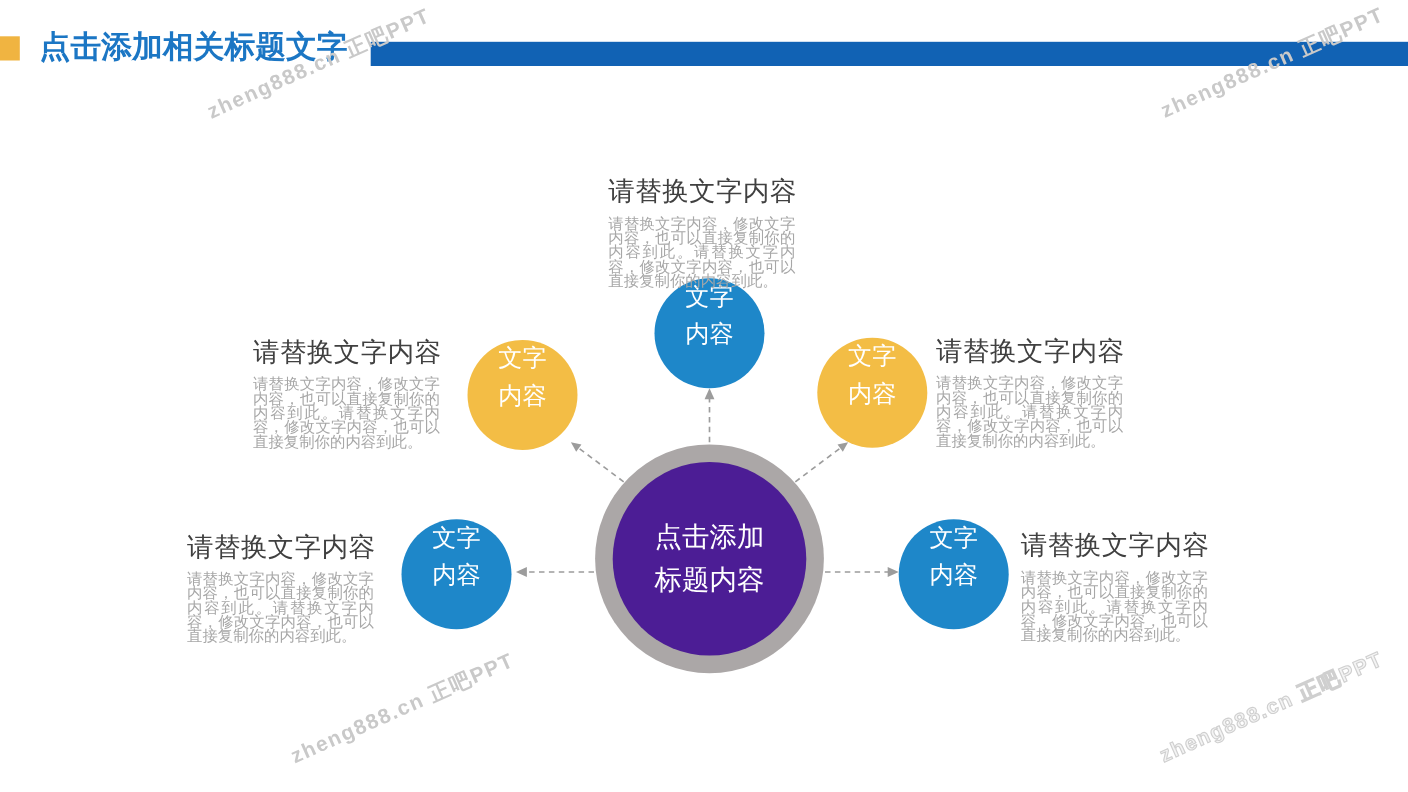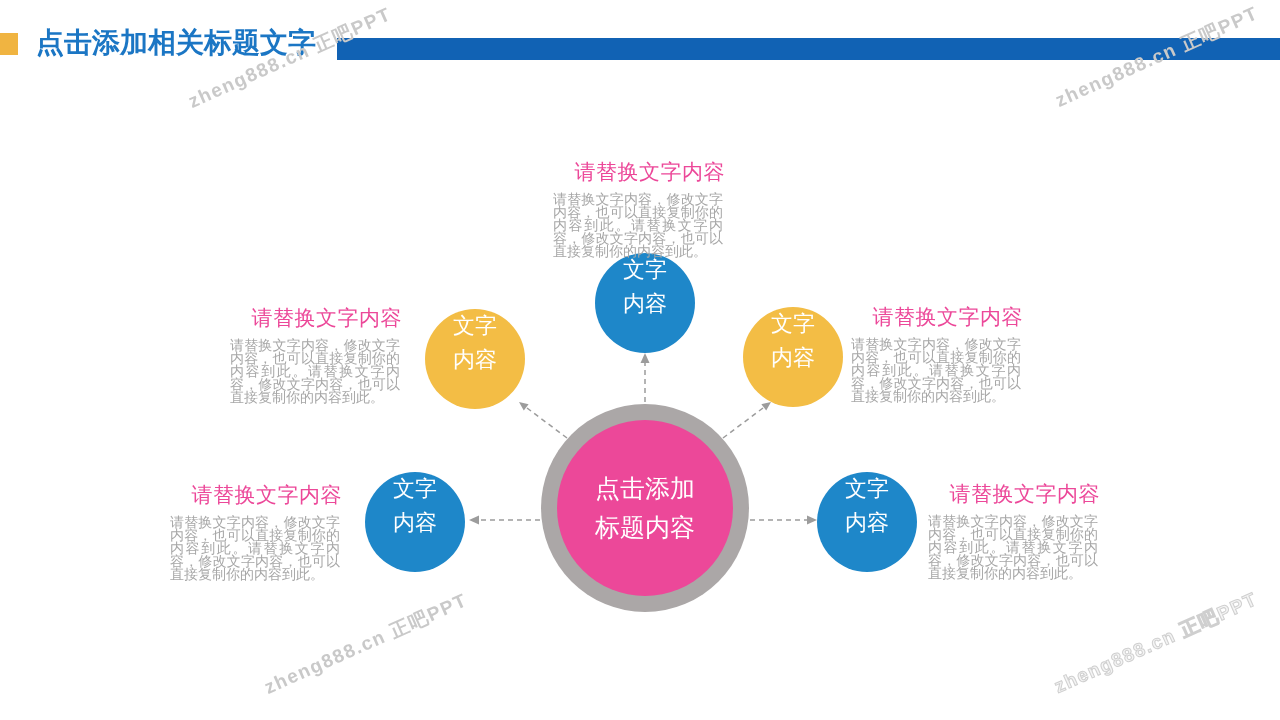--- a/index.html
+++ b/index.html
@@ -36,30 +36,30 @@
   .yellow { background:#F3BD45; }
   .sat-top          { left:595px; top:253px; }
   .sat-left-yellow  { left:425px; top:309px; }
   .sat-right-yellow { left:743px; top:307px; }
   .sat-left-blue    { left:365px; top:472px; }
   .sat-right-blue   { left:817px; top:472px; }
 
   .center-outer { left:541px; top:404px; width:208px; height:208px; background:#ABA7A7; }
   .center-inner {
     position:absolute; left:16px; top:16px; width:176px; height:176px;
-    background:#ec4899; border-radius:50%;
+    background:#4c1d95; border-radius:50%;
     display:flex; align-items:center; justify-content:center;
   }
   .center-label { width:104px; font-size:25px; line-height:1.55; color:#ffffff; text-align:center; }
 
   
   .text-block { position:absolute; width:172px; z-index:3; }
   .text-block h3 {
-    margin:0 0 7px 0; font-size:21px; font-weight:400; color:#ec4899;
-    letter-spacing:0.5px; white-space:nowrap;text-align:right;
+    margin:0 0 7px 0; font-size:24px; font-weight:400; color:#404040;
+    letter-spacing:0.5px; white-space:nowrap;
   }
   .text-block p {
     margin:0; width:170px; font-size:14px; line-height:13px; color:#A7A7A7;
     text-align:justify;
   }
   .tb-top         { left:553px; top:158px; }
   .tb-left-upper  { left:230px; top:304px; }
   .tb-right-upper { left:851px; top:303px; }
   .tb-left-lower  { left:170px; top:481px; }
   .tb-right-lower { left:928px; top:480px; }

